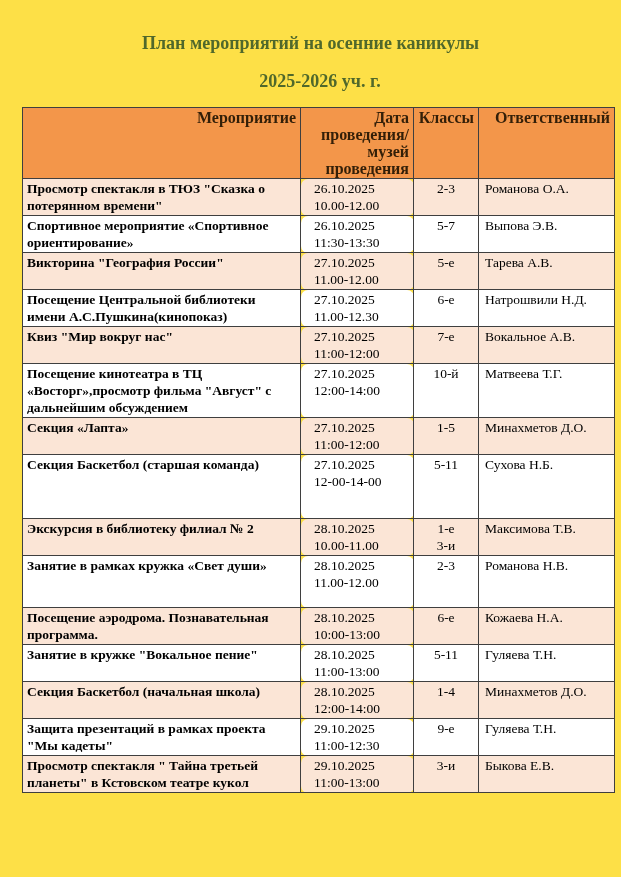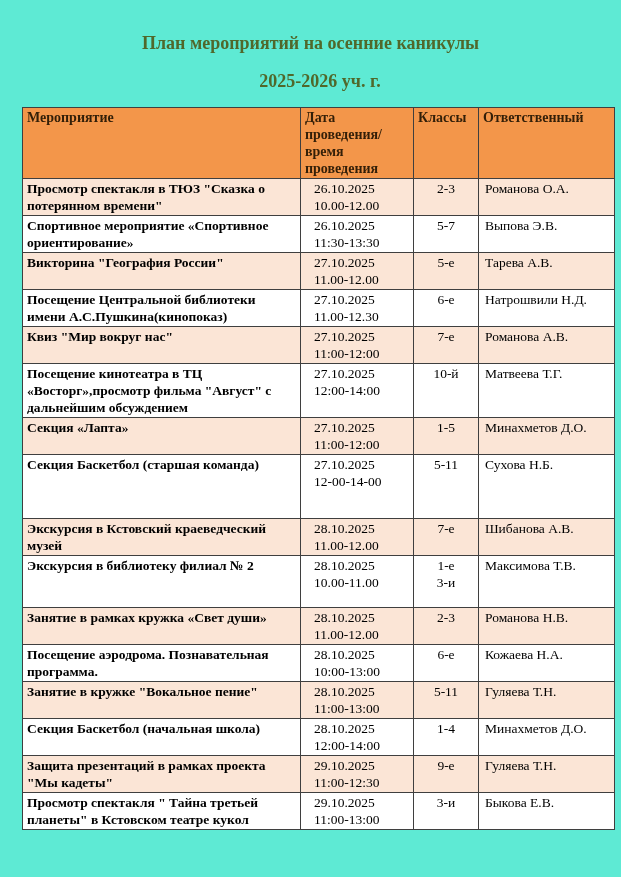--- a/index.html
+++ b/index.html
@@ -10,21 +10,21 @@
   body {
     width: 621px;
     height: 877px;
     font-family: "Liberation Serif", "DejaVu Serif", serif;
     color: #000000;
     overflow: hidden;
   }
   .page {
     width: 621px;
     height: 877px;
-    background: #5eead4;
+    background: #fde047;
     box-sizing: border-box;
   }
   .doc-title {
     text-align: center;
     font-weight: bold;
     font-size: 18px;
     color: #50682b;
     line-height: 1.2;
   }
   .doc-title.line1 { padding-top: 33px; }
@@ -47,30 +47,30 @@
     font-size: 13.5px;
     line-height: 17px;
     padding: 1px 4px 1px 4px;
     box-sizing: border-box;
     overflow: hidden;
   }
   thead th {
     background: #f3964a;
     color: #331f08;
     font-weight: bold;
-    text-align: left;
+    text-align: right;
     white-space: pre-line;
     height: 71px;
-    font-size: 14px;
+    font-size: 16px;
   }
   tbody tr:nth-child(odd) td { background: #fbe5d6; }
   tbody tr:nth-child(even) td { background: #ffffff; }
 
   td.event { font-weight: bold; padding-left: 4px; padding-right: 6px; }
-  td.date  { white-space: pre-line; padding-left: 13px; }
+  td.date  { white-space: pre-line; padding-left: 13px; border-radius: 7px; }
   td.cls   { white-space: pre-line; text-align: center; }
   td.resp  { padding-left: 6px; }
 
   
   tbody tr:nth-child(8) td  { height: 64px; }
   tbody tr:nth-child(10) td { height: 52px; }
   tbody tr:nth-child(18) td { height: 55px; }
 </style>
 </head>
 <body>
@@ -84,21 +84,21 @@
       <col class="c-event">
       <col class="c-date">
       <col class="c-class">
       <col class="c-resp">
     </colgroup>
     <thead>
       <tr>
         <th>Мероприятие</th>
         <th>Дата
 проведения/
-время
+музей
 проведения</th>
         <th>Классы</th>
         <th>Ответственный</th>
       </tr>
     </thead>
     <tbody>
         <tr>
           <td class="event">Просмотр спектакля в ТЮЗ "Сказка о потерянном времени"</td>
           <td class="date">26.10.2025
 10.00-12.00</td>
@@ -124,21 +124,21 @@
           <td class="date">27.10.2025
 11.00-12.30</td>
           <td class="cls">6-е</td>
           <td class="resp">Натрошвили Н.Д.</td>
         </tr>
         <tr>
           <td class="event">Квиз "Мир вокруг нас"</td>
           <td class="date">27.10.2025
 11:00-12:00</td>
           <td class="cls">7-е</td>
-          <td class="resp">Романова А.В.</td>
+          <td class="resp">Вокальное А.В.</td>
         </tr>
         <tr>
           <td class="event">Посещение кинотеатра в ТЦ «Восторг»,просмотр фильма "Август" с дальнейшим обсуждением</td>
           <td class="date">27.10.2025
 12:00-14:00</td>
           <td class="cls">10-й</td>
           <td class="resp">Матвеева Т.Г.</td>
         </tr>
         <tr>
           <td class="event">Секция «Лапта»</td>
@@ -146,27 +146,20 @@
 11:00-12:00</td>
           <td class="cls">1-5</td>
           <td class="resp">Минахметов Д.О.</td>
         </tr>
         <tr>
           <td class="event">Секция Баскетбол (старшая команда)</td>
           <td class="date">27.10.2025
 12-00-14-00</td>
           <td class="cls">5-11</td>
           <td class="resp">Сухова Н.Б.</td>
-        </tr>
-        <tr>
-          <td class="event">Экскурсия в Кстовский краеведческий музей</td>
-          <td class="date">28.10.2025
-11.00-12.00</td>
-          <td class="cls">7-е</td>
-          <td class="resp">Шибанова А.В.</td>
         </tr>
         <tr>
           <td class="event">Экскурсия в библиотеку филиал № 2</td>
           <td class="date">28.10.2025
 10.00-11.00</td>
           <td class="cls">1-е
 3-и</td>
           <td class="resp">Максимова Т.В.</td>
         </tr>
         <tr>

